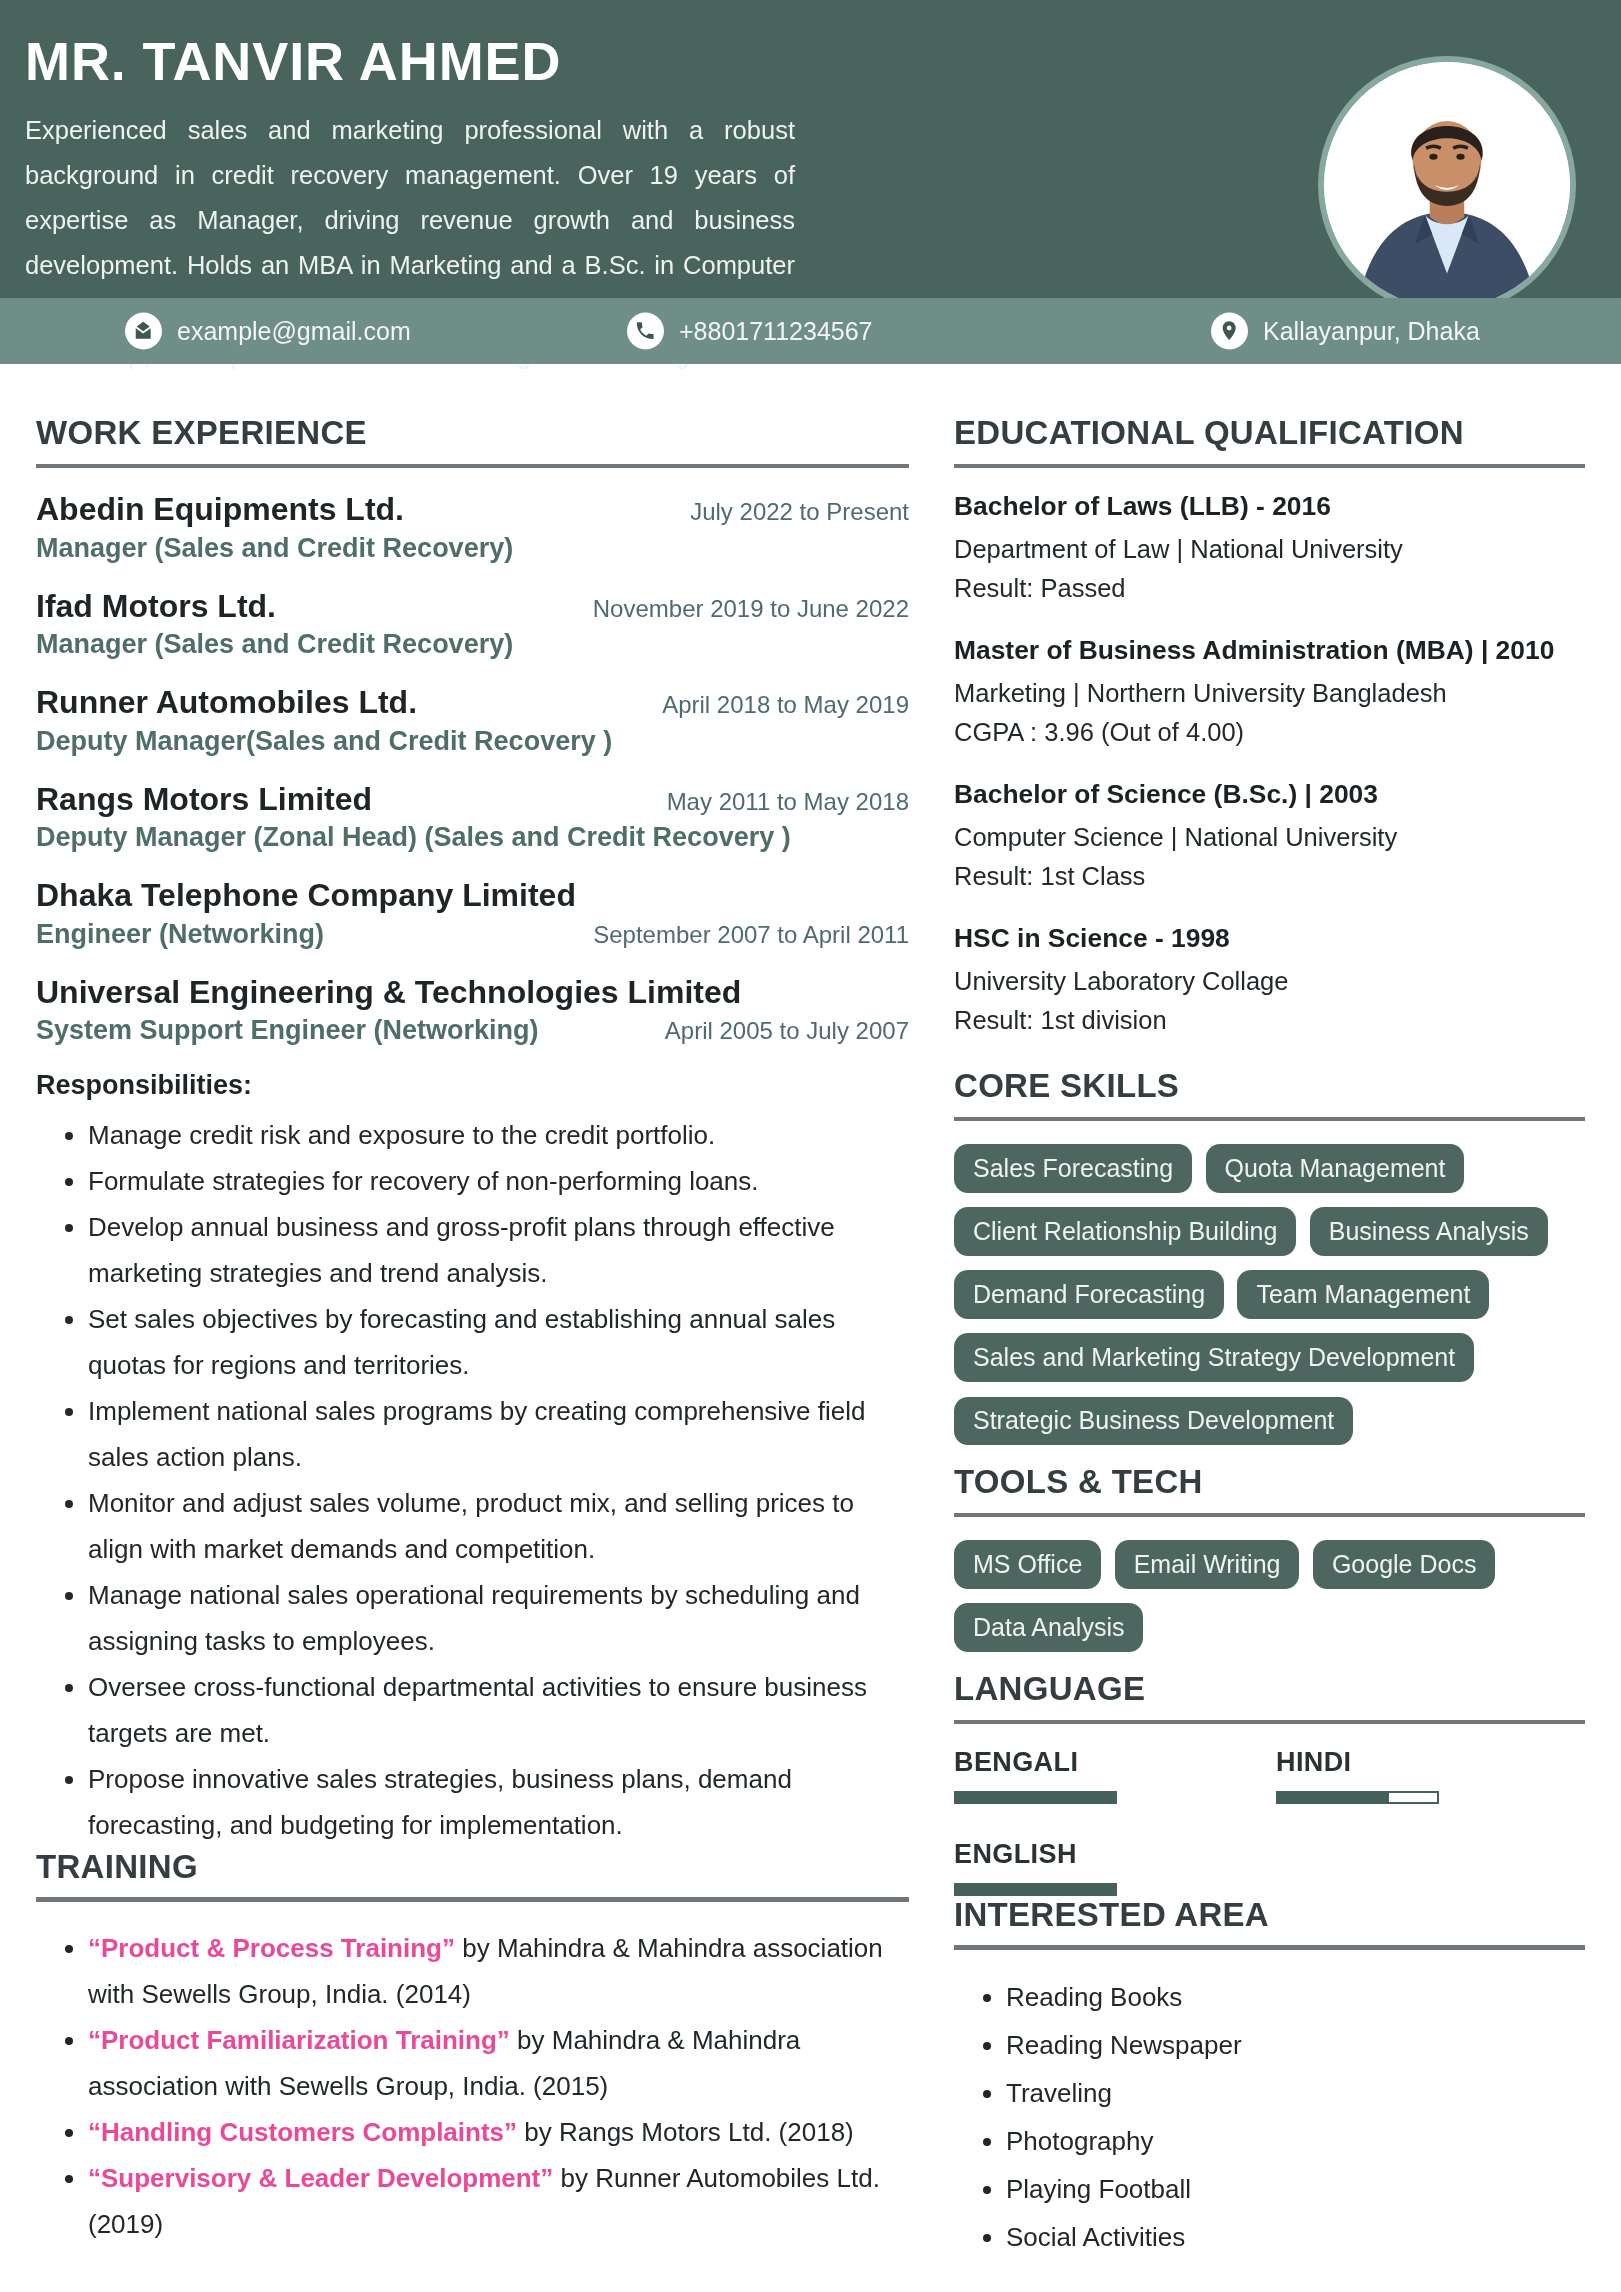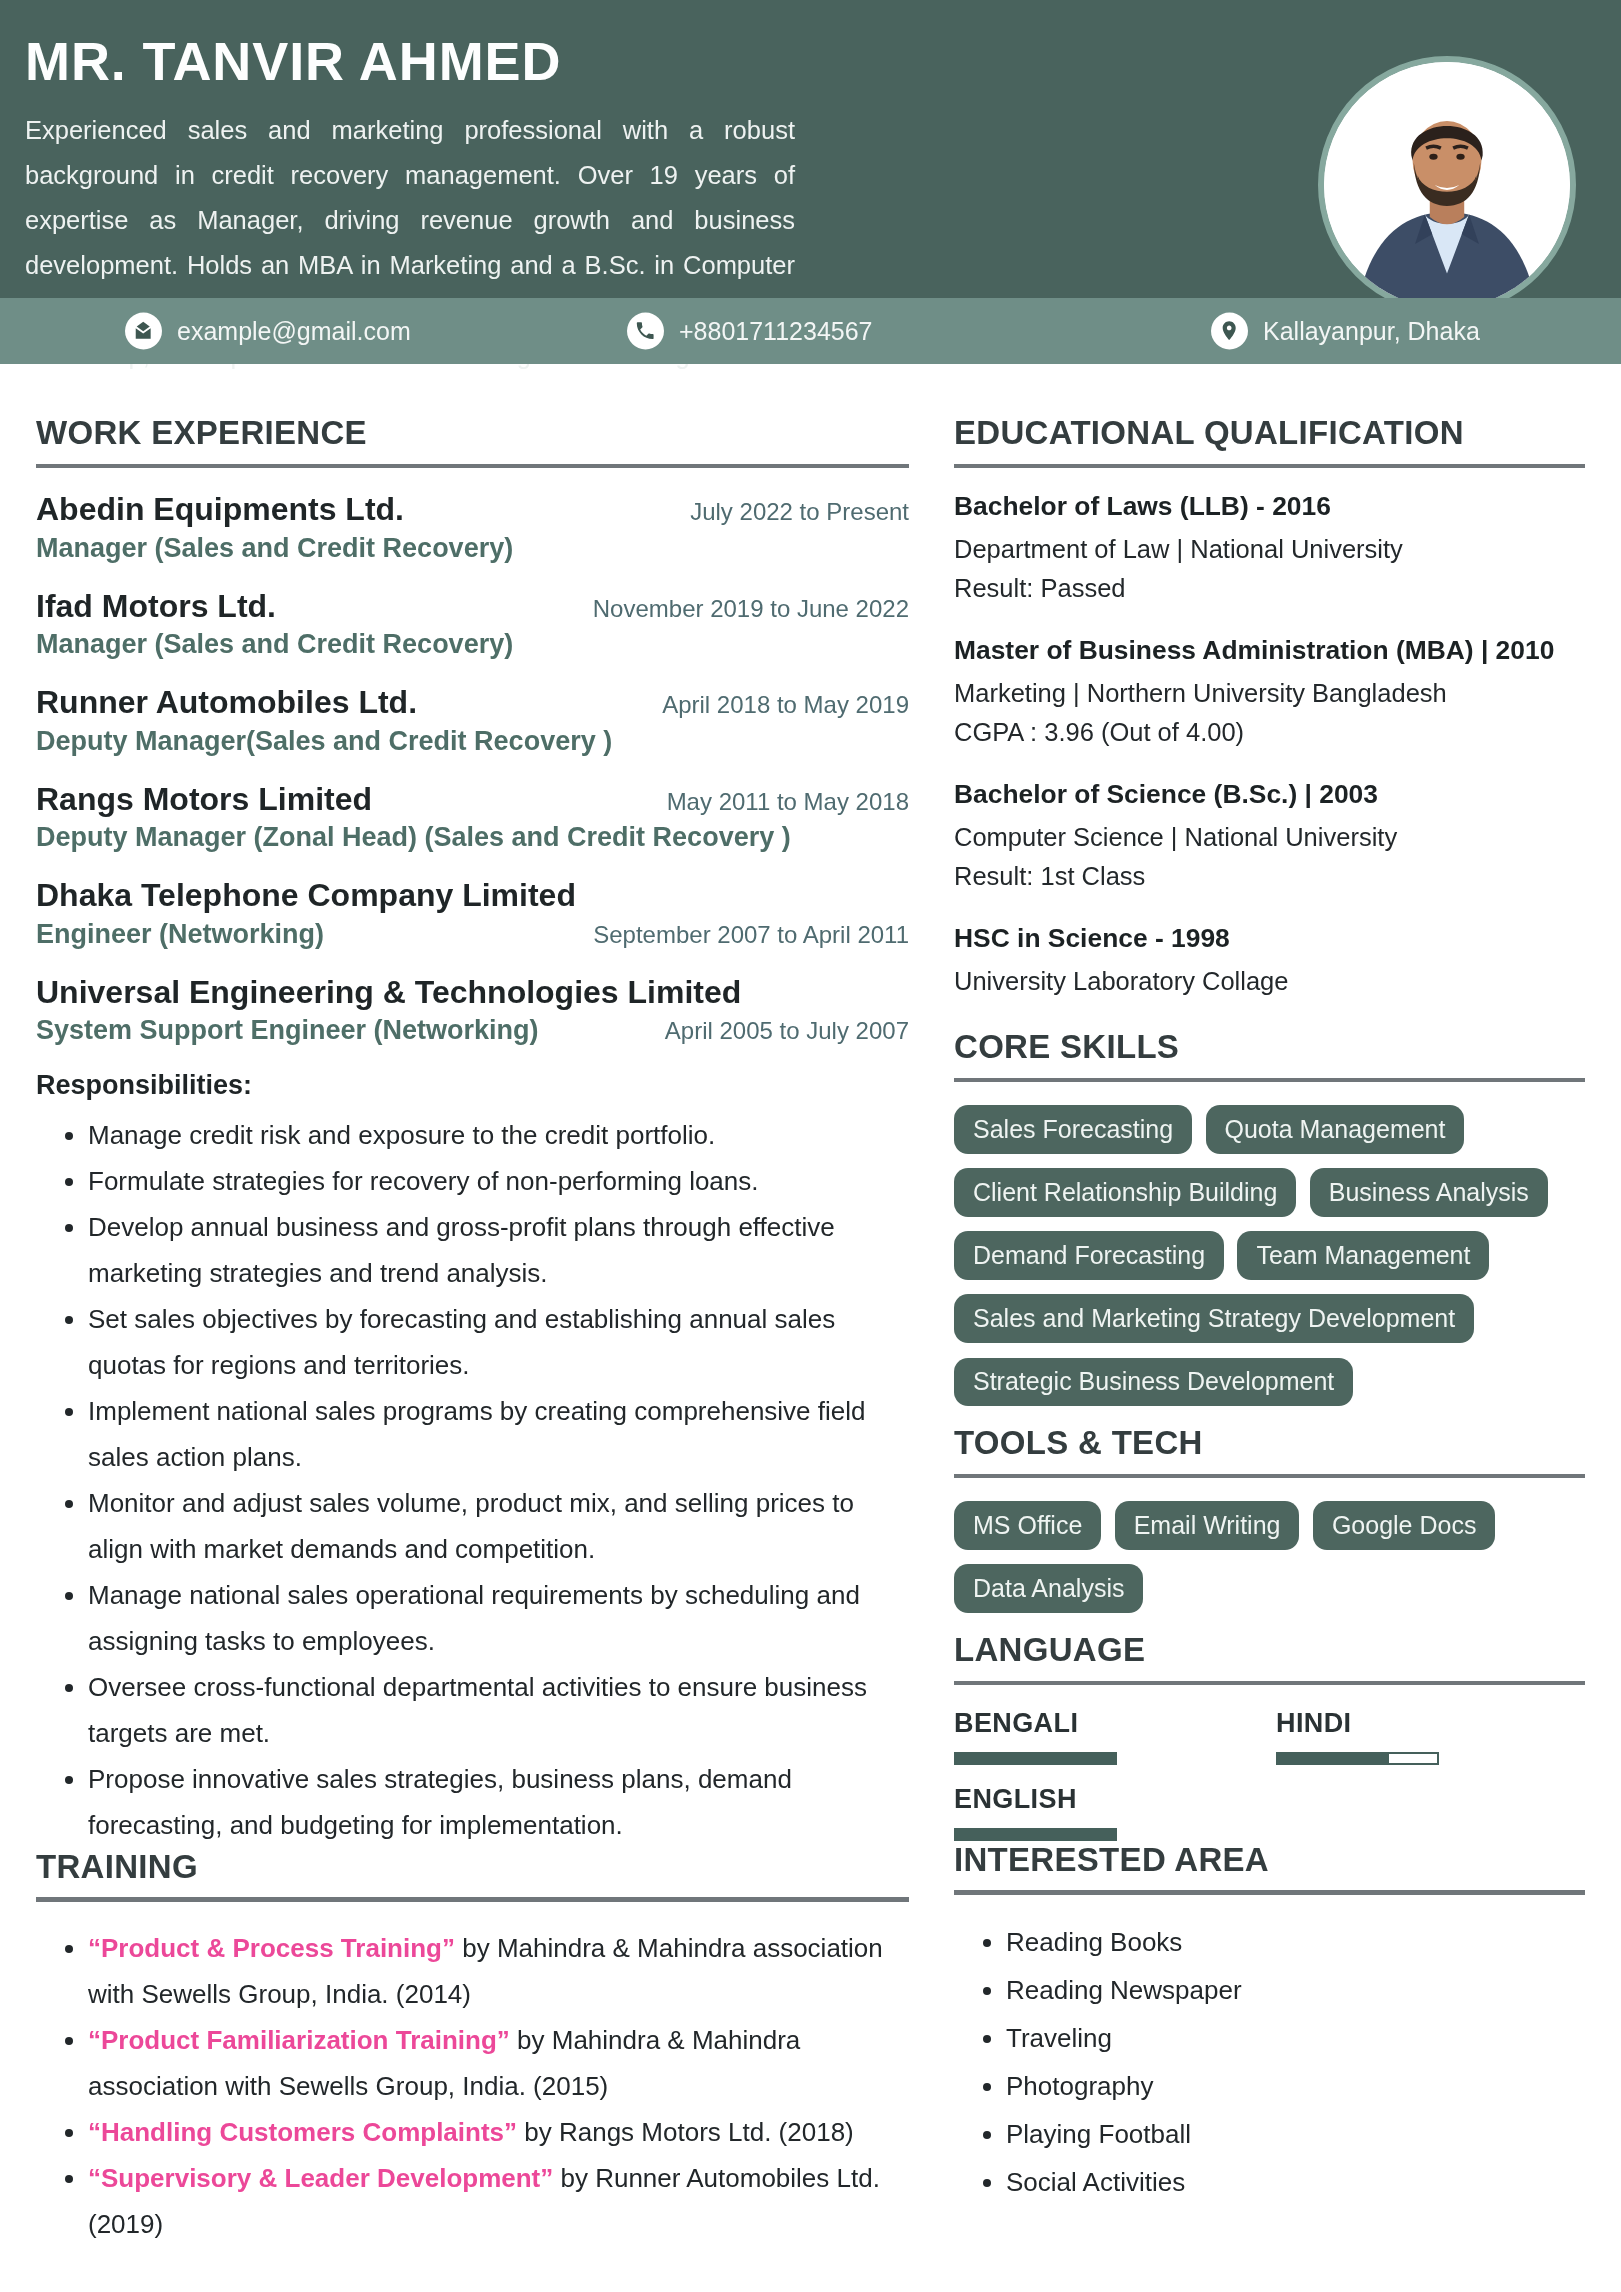--- a/index.html
+++ b/index.html
@@ -67,21 +67,21 @@
   .edu-entry{margin-bottom:27px;}
   .edu-degree{font-size:26.4px;font-weight:bold;color:#1c2224;margin-bottom:8px;}
   .edu-line{font-size:25.5px;line-height:39px;color:#23282b;}
   
   .pillbox{display:flex;flex-wrap:wrap;margin-bottom:3.6px;}
   .pill{
     background:var(--pill-bg);color:#eff4f2;font-size:25px;
     padding:9.9px 19px;border-radius:14px;margin:0 13.4px 14.3px 0;white-space:nowrap;
   }
   
-  .lang-grid{display:grid;grid-template-columns:322px 309px;row-gap:19px;margin-top:3.6px;}
+  .lang-grid{display:grid;grid-template-columns:322px 309px;row-gap:35px;margin-top:3.6px;}
   .lang-label{font-size:27px;font-weight:bold;color:#2a3234;letter-spacing:0.4px;}
   .bar-track{width:163px;height:13.4px;border:2.7px solid var(--bar-color);background:#ffffff;margin-top:12.5px;}
   .bar-fill{height:100%;background:var(--bar-color);}
   
   ul.ilist{margin:0;padding-left:52px;}
   ul.ilist li{font-size:26px;line-height:48px;color:#22272a;}
 </style>
 </head>
 <body>
 
@@ -247,20 +247,21 @@
           <div class="edu-line">CGPA : 3.96 (Out of 4.00)</div>
         </div>
         <div class="edu-entry">
           <div class="edu-degree">Bachelor of Science (B.Sc.) | 2003</div>
           <div class="edu-line">Computer Science | National University</div>
           <div class="edu-line">Result: 1st Class</div>
         </div>
         <div class="edu-entry">
           <div class="edu-degree">HSC in Science - 1998</div>
           <div class="edu-line">University Laboratory Collage</div>
+          <div class="edu-line">Result: 1st division</div>
         </div>
       </div>
 
     <h2 class="sec">CORE SKILLS</h2>
     <div class="rule"></div>
     <div class="pillbox">
         <span class="pill">Sales Forecasting</span>
         <span class="pill">Quota Management</span>
         <span class="pill">Client Relationship Building</span>
         <span class="pill">Business Analysis</span>

